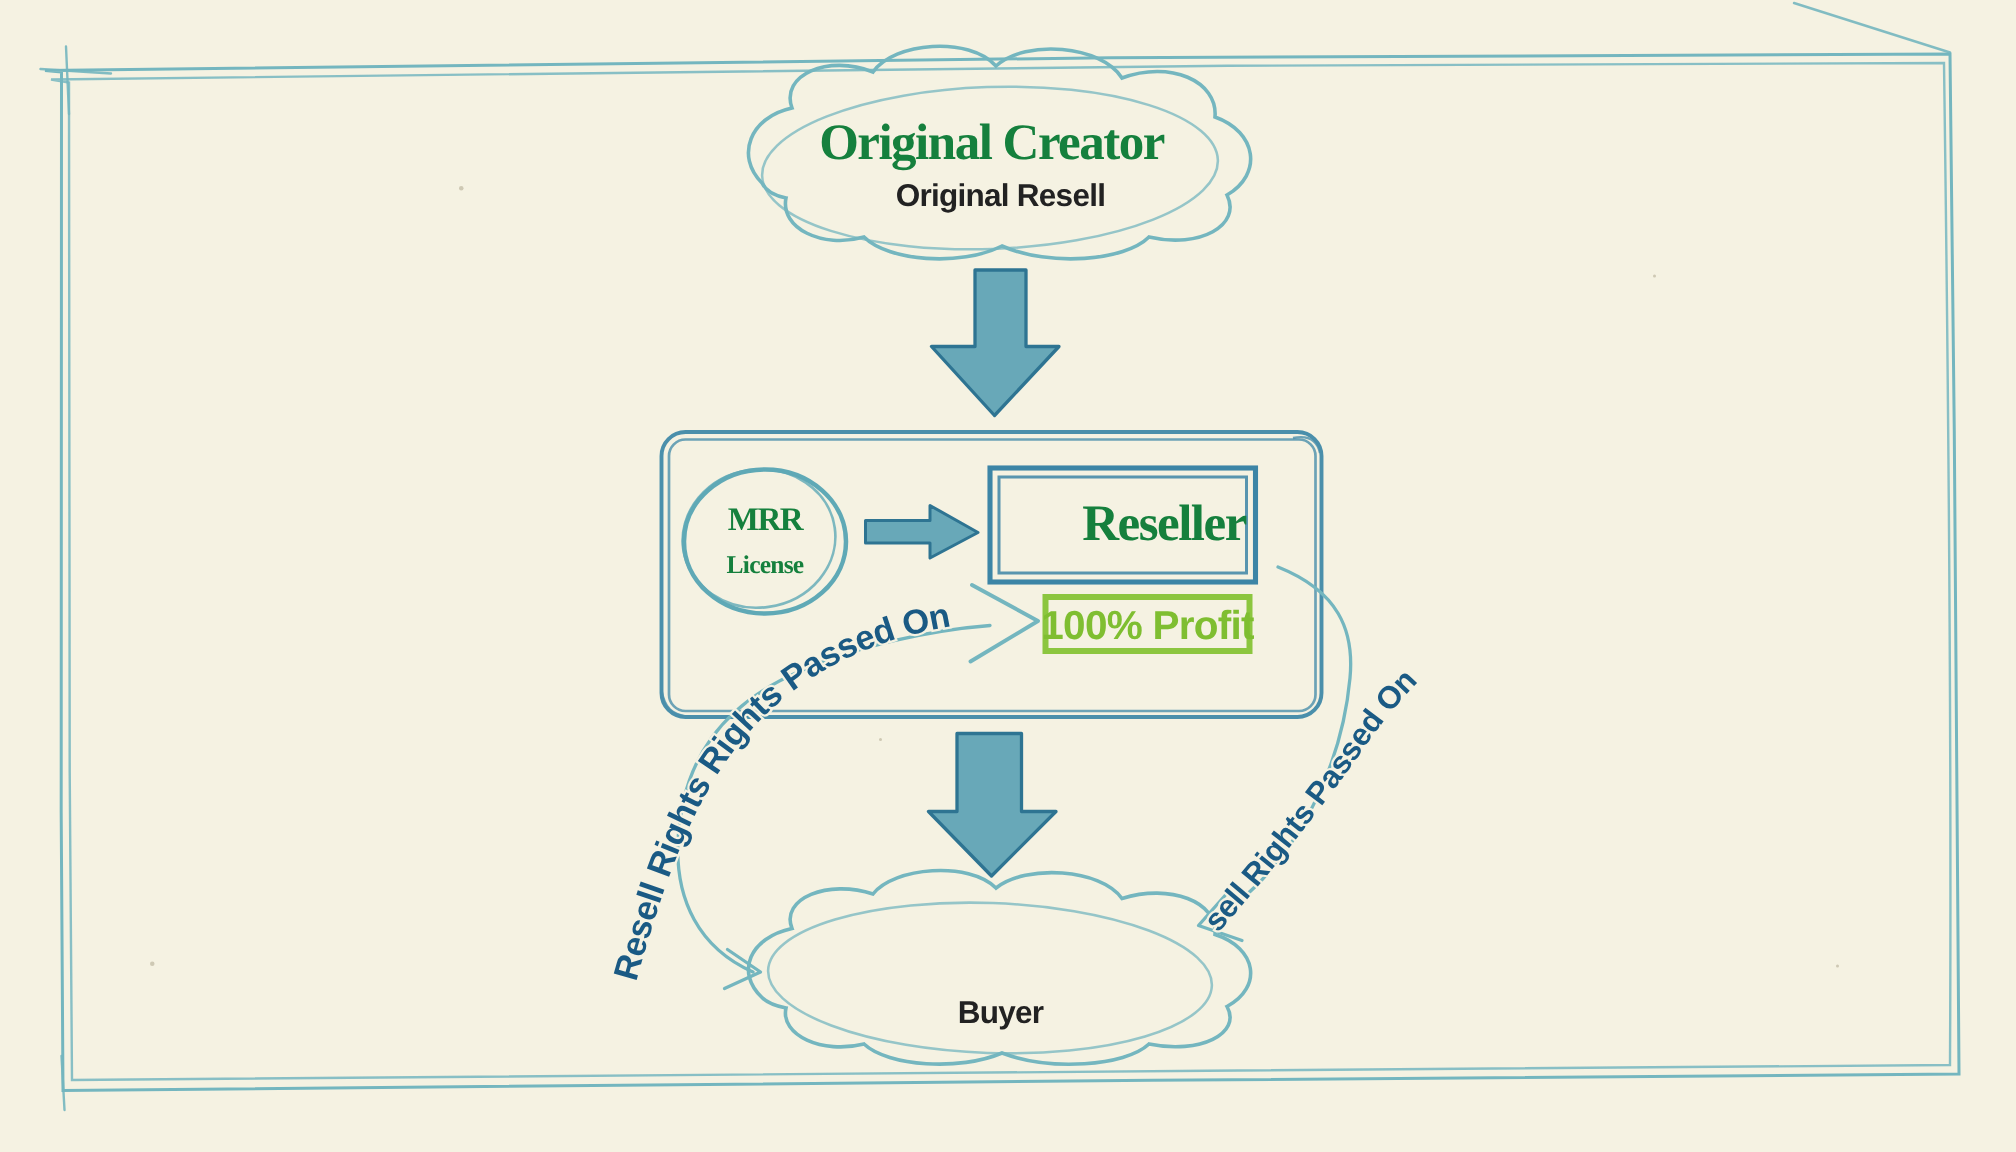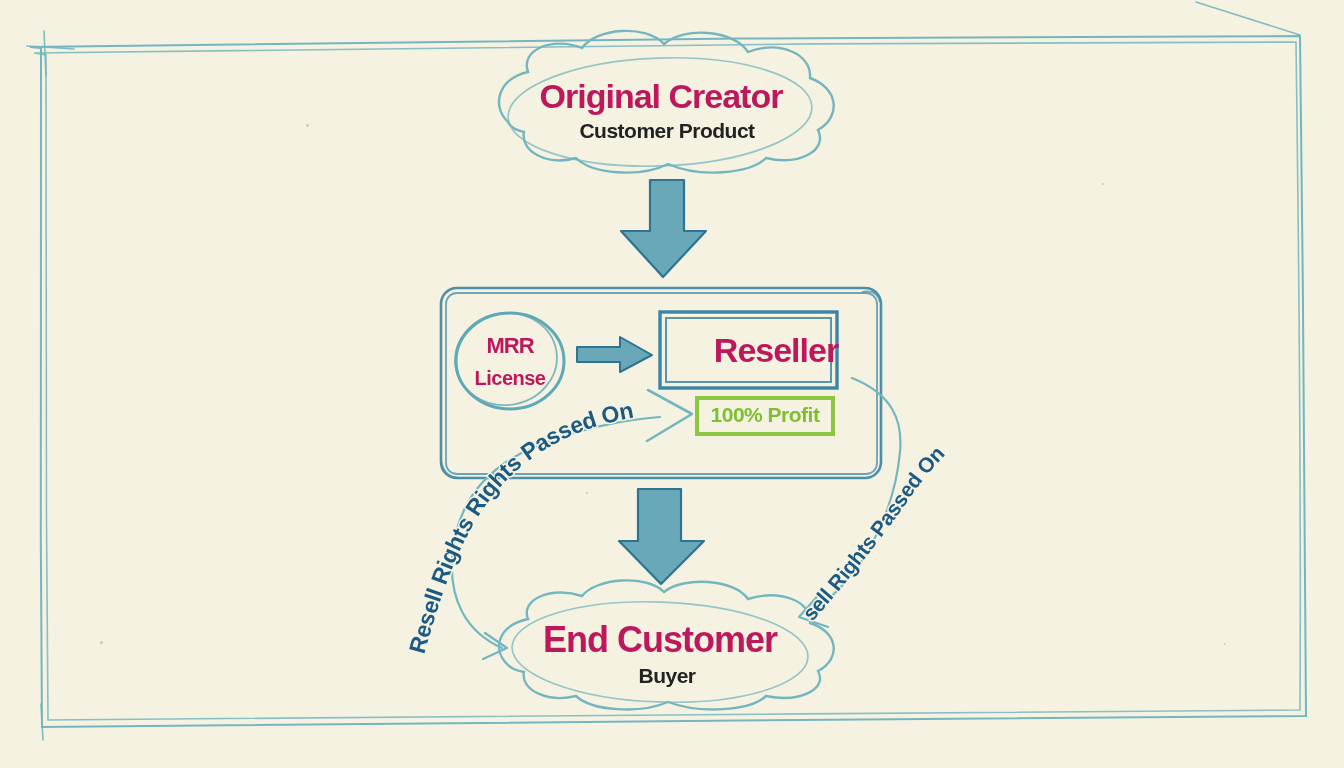--- a/index.html
+++ b/index.html
@@ -8,28 +8,28 @@
     background:#f5f2e2;
     font-family:"Liberation Sans",sans-serif;
   }
   .stage{position:relative;width:1344px;height:768px;background:#f5f2e2;}
   svg.sketch{position:absolute;left:0;top:0;width:1344px;height:768px;}
   .lbl{
     position:absolute;transform:translateX(-50%);
     font-weight:700;white-space:nowrap;line-height:1;
     letter-spacing:-0.5px;text-align:center;
   }
-  .navy{color:#be185d;}
+  .navy{color:#15803d;font-family:Liberation Serif, serif;}
   .ink{color:#222222;}
   .green{color:#7fbe31;}
   .t-xl{font-size:34px;letter-spacing:-1px;}
   .t-lg{font-size:22px;letter-spacing:-1px;}
-  .t-md{font-size:21px;}
+  .t-md{font-size:27px;}
   .t-sm{font-size:21px;}
-  .t-xs{font-size:20px;}
+  .t-xs{font-size:17px;}
   .curve-label{
     font-family:"Liberation Sans",sans-serif;
     font-weight:700;font-size:23px;
     fill:#1a5a84;letter-spacing:-0.3px;
     paint-order:stroke;stroke:#f5f2e2;stroke-width:3px;
   }
   .curve-label.small{font-size:21px;}
   .speck{position:absolute;border-radius:50%;background:#a89f85;opacity:.5;}
 </style>
 </head>
@@ -107,24 +107,23 @@
     </text>
   </svg>
 
   <div class="speck" style="left:100px;top:641px;width:3px;height:3px;"></div>
   <div class="speck" style="left:306px;top:124px;width:3px;height:3px;"></div>
   <div class="speck" style="left:1102px;top:183px;width:2px;height:2px;"></div>
   <div class="speck" style="left:1224px;top:643px;width:2px;height:2px;"></div>
   <div class="speck" style="left:586px;top:492px;width:2px;height:2px;"></div>
 
   <div class="lbl navy t-xl" style="left:661px;top:79px;">Original Creator</div>
-  <div class="lbl ink t-sm" style="left:667px;top:120px;">Customer Product</div>
+  <div class="lbl ink t-sm" style="left:667px;top:120px;">Original Resell</div>
 
   <div class="lbl navy t-lg" style="left:510px;top:335px;">MRR</div>
   <div class="lbl navy t-xs" style="left:510px;top:368px;">License</div>
 
   <div class="lbl navy t-xl" style="left:748px;top:333px;margin-left:28px;">Reseller</div>
   <div class="lbl green t-md" style="left:765px;top:404px;">100% Profit</div>
 
-  <div class="lbl navy t-xl" style="left:660px;top:622px;font-size:36px;">End Customer</div>
   <div class="lbl ink t-sm" style="left:667px;top:665px;">Buyer</div>
 
 </div>
 
 </body></html>

